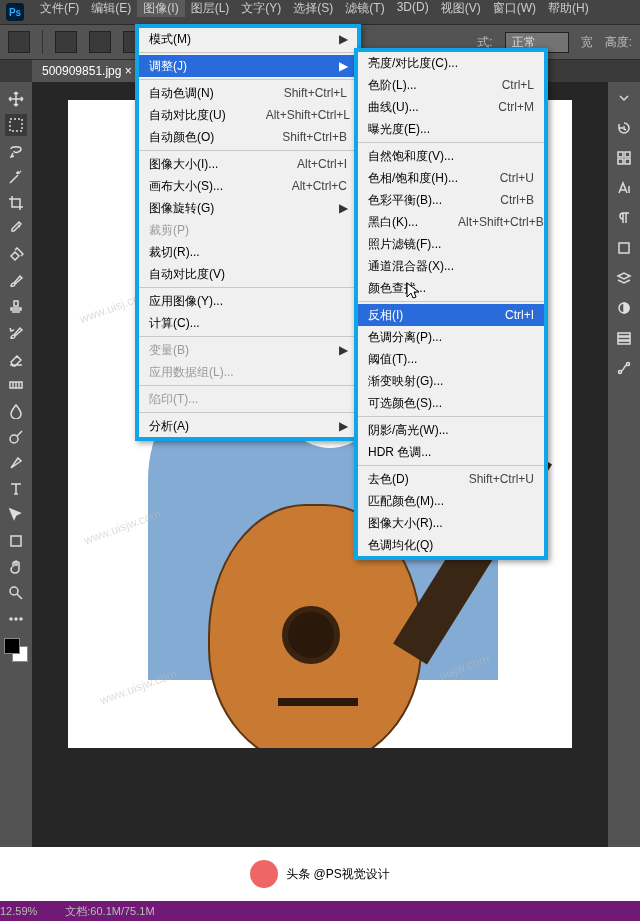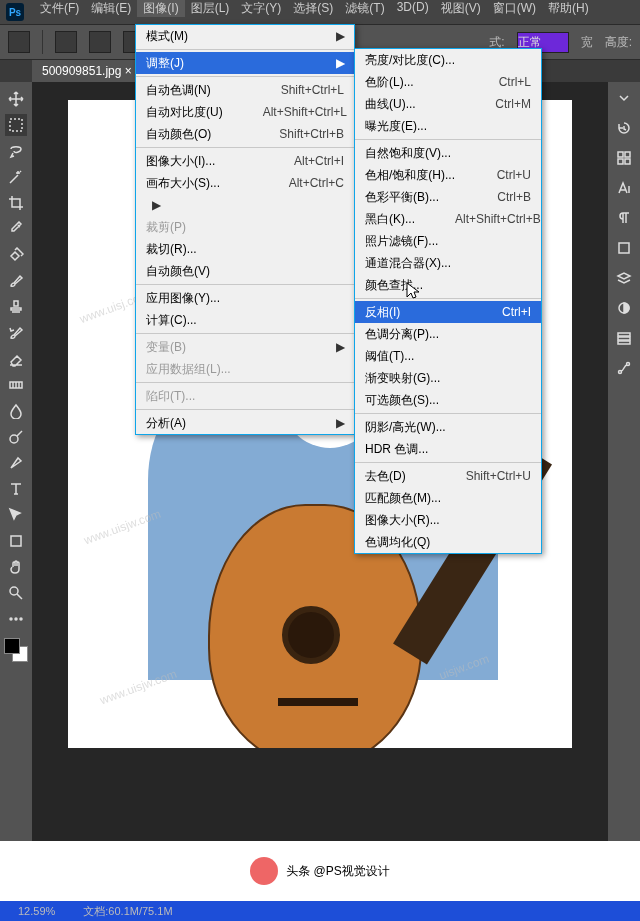--- a/index.html
+++ b/index.html
@@ -4,38 +4,38 @@
 <style>
   html,body{margin:0;padding:0;width:640px;height:921px;background:#1c1c1c;font-family:"Microsoft YaHei",sans-serif;font-size:12px;color:#ccc;overflow:hidden}
   .top-menu{height:24px;background:#444;display:flex;align-items:flex-start;padding-left:34px;border-bottom:1px solid #2a2a2a}
   .app-icon{position:absolute;left:6px;top:3px;width:18px;height:18px;background:#001e36;border-radius:3px;display:flex;align-items:center;justify-content:center;font-size:10px;font-weight:bold;color:#31a8ff}
   .mitem{padding:0 6px;cursor:default}
   .mitem.open{background:#5a5a5a}
   .options-bar{height:34px;background:#535353;display:flex;align-items:center;padding:0 8px;border-bottom:1px solid #2a2a2a;gap:12px}
   .opt-ico{width:20px;height:20px;background:#3a3a3a;border:1px solid #222}
   .opt-sep{width:1px;height:24px;background:#333}
   .opt-label{color:#bbb}
-  .opt-drop{background:#6d28d9;border:1px solid #222;padding:1px 0;min-width:50px;color:#ddd}
+  .opt-drop{background:#737373;border:1px solid #222;padding:1px 6px;min-width:50px;color:#ddd}
   .doc-tabs{height:24px;background:#3a3a3a;display:flex;align-items:stretch;padding-left:32px;border-bottom:1px solid #111}
   .doc-tab{background:#535353;padding:4px 10px;border-right:1px solid #222;color:#ffffff}
   .work{position:absolute;top:82px;left:32px;right:32px;bottom:28px;background:#262626;display:flex;justify-content:center}
   .canvas{position:relative;margin-top:18px;width:504px;height:648px;background:#fff;overflow:hidden}
   .toolbar{position:absolute;left:0;top:82px;width:32px;bottom:28px;background:#535353;display:flex;flex-direction:column;align-items:center;gap:4px;padding-top:6px}
   .tool{width:22px;height:22px;display:flex;align-items:center;justify-content:center;color:#ddd}
   .tool.sel{background:#3a3a3a}
   .tool svg{width:16px;height:16px;stroke:#ddd;fill:none;stroke-width:1.5}
   .fgbg{position:relative;width:24px;height:24px;margin-top:4px}
   .fgbg .bg{position:absolute;right:0;bottom:0;width:14px;height:14px;background:#fff;border:1px solid #888}
   .fgbg .fg{position:absolute;left:0;top:0;width:14px;height:14px;background:#000;border:1px solid #888}
   .right-rail{position:absolute;right:0;top:82px;width:32px;bottom:28px;background:#535353;display:flex;flex-direction:column;align-items:center;gap:10px;padding-top:6px}
   .right-rail .ri{width:20px;height:20px;display:flex;align-items:center;justify-content:center;color:#ddd}
   .right-rail svg{width:16px;height:16px;stroke:#ddd;fill:none;stroke-width:1.5}
-  .status{position:absolute;left:0;right:0;bottom:0;height:20px;background:#1d4ed8;display:flex;align-items:center;gap:28px;padding-left:18px;color:#bbb;font-size:11px}
+  .status{position:absolute;left:0;right:0;bottom:0;height:20px;background:#701a75;display:flex;align-items:center;gap:28px;padding-left:0;color:#bbb;font-size:11px}
   
-  .menu{position:absolute;background:#f0f0f0;color:#000;border:1px solid #0ea5e9;box-shadow:2px 2px 6px rgba(0,0,0,.4);font-size:12px}
+  .menu{position:absolute;background:#f0f0f0;color:#000;border:4px solid #0ea5e9;box-shadow:2px 2px 6px rgba(0,0,0,.4);font-size:12px}
   .menu .row{display:flex;align-items:center;height:22px;padding:0 10px;white-space:nowrap}
   .menu .row .lab{flex:1;padding-right:40px}
   .menu .row .sc{color:#444}
   .menu .row .arr{width:8px;text-align:right;color:#333;padding-left:6px}
   .menu .row.disabled{color:#9a9a9a}
   .menu .row.hl{background:#2a6bdc;color:#fff}
   .menu .row.hl .sc,.menu .row.hl .arr{color:#fff}
   .menu hr{border:none;border-top:1px solid #c8c8c8;margin:2px 0}
   .menu1{left:135px;top:24px;width:218px}
   .menu2{left:354px;top:48px;width:186px}
@@ -48,21 +48,21 @@
   .guitar .hole{position:absolute;left:74px;top:102px;width:46px;height:46px;border-radius:50%;background:#2a180a;border:6px solid #3a2410}
   .guitar .neck{position:absolute;left:182px;top:-86px;width:40px;height:236px;background:#3a2614;transform:rotate(32deg);transform-origin:bottom center}
   .guitar .bridge{position:absolute;left:70px;top:194px;width:80px;height:8px;background:#2a180a}
   .shirt{position:absolute;left:80px;top:290px;width:350px;height:290px;background:#83abd4;border-radius:60px 60px 0 0/90px 90px 0 0}
   .neckline{position:absolute;left:214px;top:290px;width:96px;height:58px;background:#fff;border-radius:0 0 48px 48px}
   .head{position:absolute;left:220px;top:232px;width:88px;height:90px;background:#f7e0cf;border-radius:42px 42px 46px 46px}
   .hair{position:absolute;left:196px;top:214px;width:140px;height:120px;background:#4a2d1a;border-radius:70px 70px 50px 50px}
   .hp{position:absolute;left:198px;top:246px;width:134px;height:96px;border:8px solid #3a3a3a;border-bottom:none;border-radius:70px 70px 0 0}
   .hp::before,.hp::after{content:"";position:absolute;width:22px;height:34px;background:#3a3a3a;border-radius:10px;top:58px}
   .hp::before{left:-12px}.hp::after{right:-12px}
-  .footer{position:absolute;left:0;right:0;bottom:20px;height:60px;background:#fff;display:flex;align-items:center;justify-content:center;gap:8px;color:#000}
+  .footer{position:absolute;left:0;right:0;bottom:20px;height:54px;background:#fff;display:flex;align-items:center;justify-content:center;gap:8px;color:#000}
   .footer .av{width:28px;height:28px;border-radius:50%;background:#e66}
 </style>
 </head>
 <body>
 
 <div class="app-icon">Ps</div>
 
 <div class="top-menu" id="menubar">
     <div class="mitem">文件(F)</div>
     <div class="mitem">编辑(E)</div>
@@ -321,30 +321,31 @@
     <hr>
     <div class="row">
       <span class="lab">图像大小(I)...</span>
       <span class="sc">Alt+Ctrl+I</span>
     </div>
     <div class="row">
       <span class="lab">画布大小(S)...</span>
       <span class="sc">Alt+Ctrl+C</span>
     </div>
     <div class="row">
+      <span class="lab">图像旋转(G)</span>
       <span class="arr">▶</span>
     </div>
     <div class="row disabled">
       <span class="lab">裁剪(P)</span>
     </div>
     <div class="row">
       <span class="lab">裁切(R)...</span>
     </div>
     <div class="row">
-      <span class="lab">自动颜色(V)</span>
+      <span class="lab">自动对比度(V)</span>
     </div>
     <hr>
     <div class="row">
       <span class="lab">应用图像(Y)...</span>
     </div>
     <div class="row">
       <span class="lab">计算(C)...</span>
     </div>
     <hr>
     <div class="row disabled">

